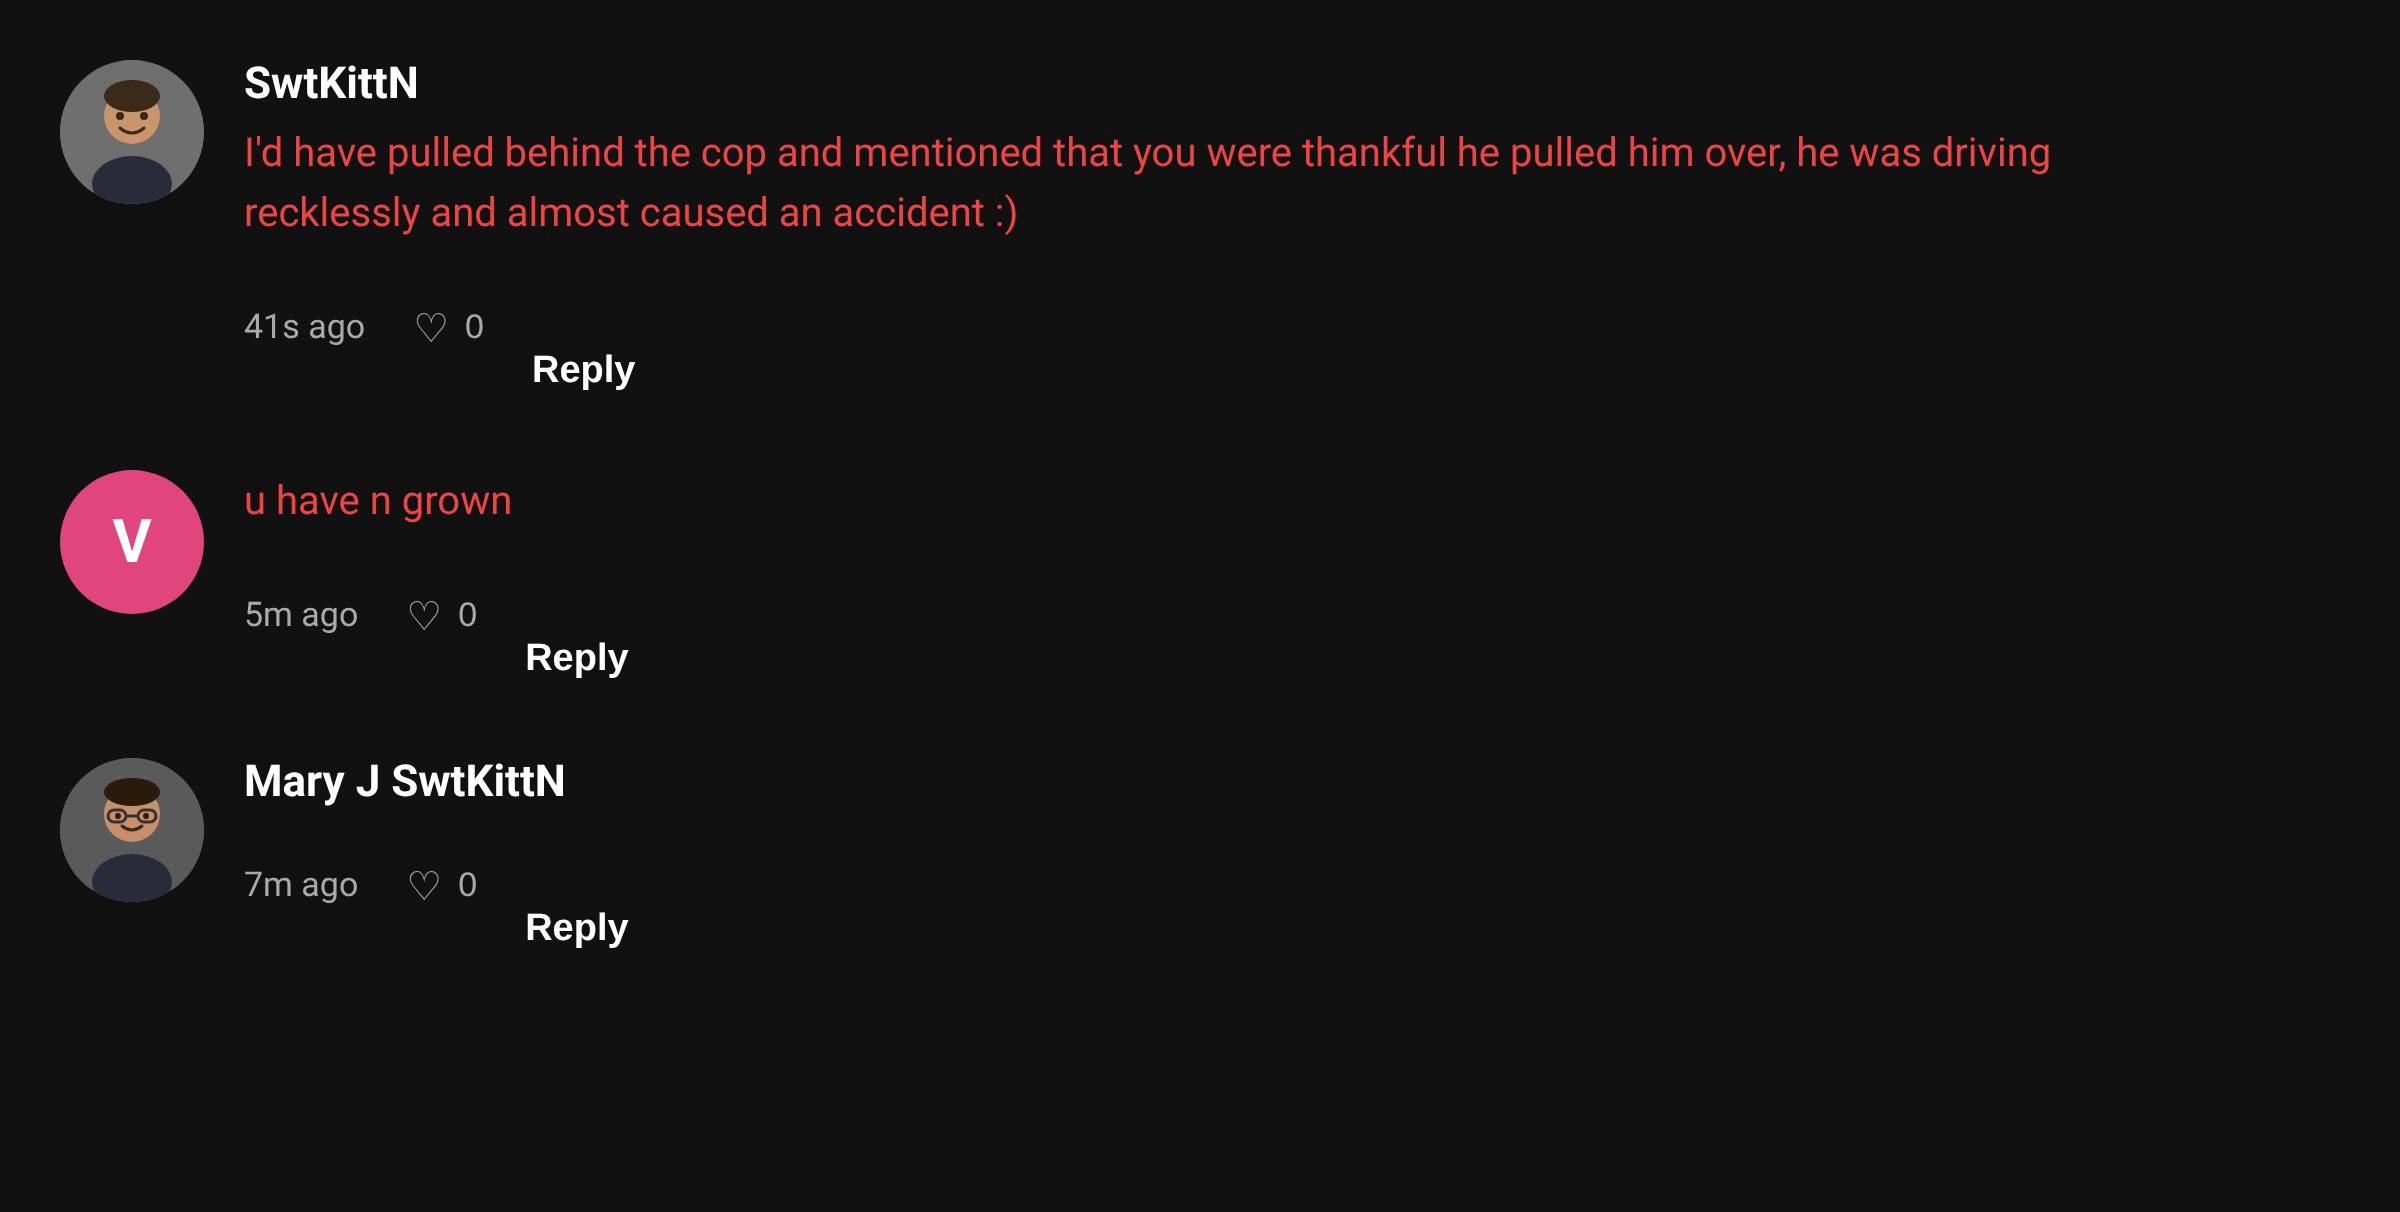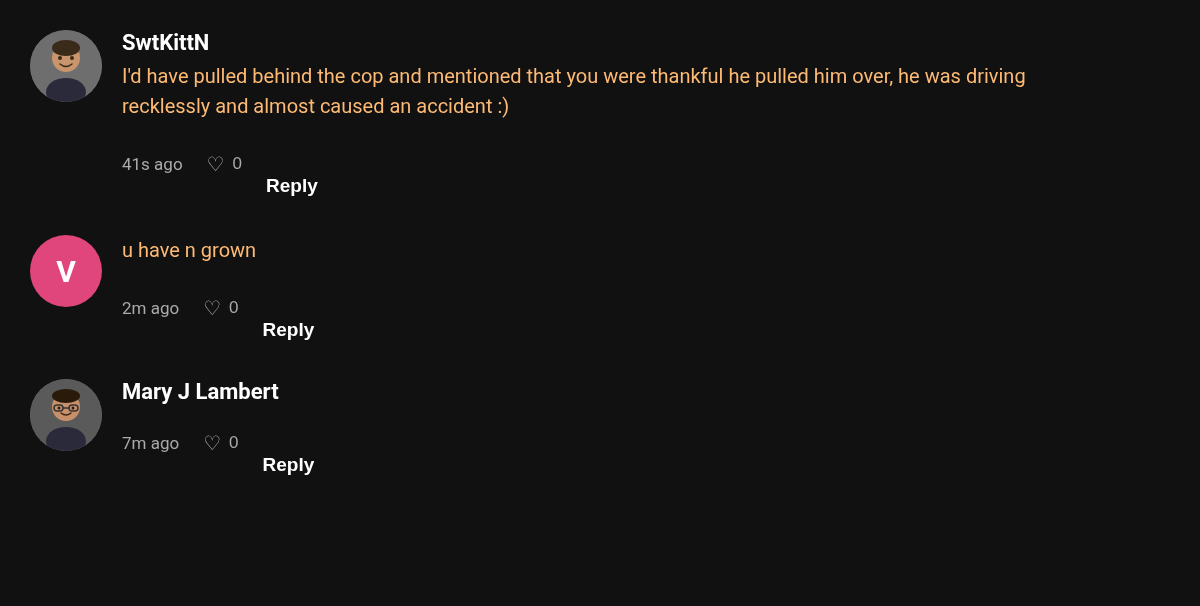--- a/index.html
+++ b/index.html
@@ -50,21 +50,21 @@
 
     .comment-username {
       font-size: 22px;
       font-weight: 700;
       color: #ffffff;
       margin-bottom: 6px;
     }
 
     .comment-text {
       font-size: 20px;
-      color: #fdba74;
+      color: #ef4444;
       line-height: 1.5;
       margin-bottom: 10px;
       max-width: 920px;
     }
 
     .comment-actions {
       display: flex;
       align-items: center;
       gap: 24px;
       margin-top: 6px;
@@ -156,21 +156,21 @@
   </div>
 </div>
 
 <div class="comment">
   <div class="avatar" style="background:#e0457b; margin-right:20px;">
     <span>V</span>
   </div>
   <div class="comment-content">
     <div class="comment-text">u have n grown</div>
     <div class="comment-actions">
-      <span class="comment-time">2m ago</span>
+      <span class="comment-time">5m ago</span>
       <button class="like-btn">
         <span class="heart-icon">♡</span>
         <span class="like-count">0</span>
       </button>
       <button class="reply-btn">Reply</button>
     </div>
   </div>
 </div>
 
 <div class="comment">
@@ -188,21 +188,21 @@
 
       <ellipse cx="36" cy="62" rx="20" ry="14" fill="#2a2a3a"></ellipse>
 
       <circle cx="29" cy="29" r="1.5" fill="#2a1a0a"></circle>
       <circle cx="43" cy="29" r="1.5" fill="#2a1a0a"></circle>
 
       <path d="M31 34 Q36 38 41 34" stroke="#3a2a1a" stroke-width="1.5" fill="none" stroke-linecap="round"></path>
     </svg>
   </div>
   <div class="comment-content">
-    <div class="comment-username">Mary J Lambert</div>
+    <div class="comment-username">Mary J SwtKittN</div>
     <div class="comment-actions">
       <span class="comment-time">7m ago</span>
       <button class="like-btn">
         <span class="heart-icon">♡</span>
         <span class="like-count">0</span>
       </button>
       <button class="reply-btn">Reply</button>
     </div>
   </div>
 </div>

